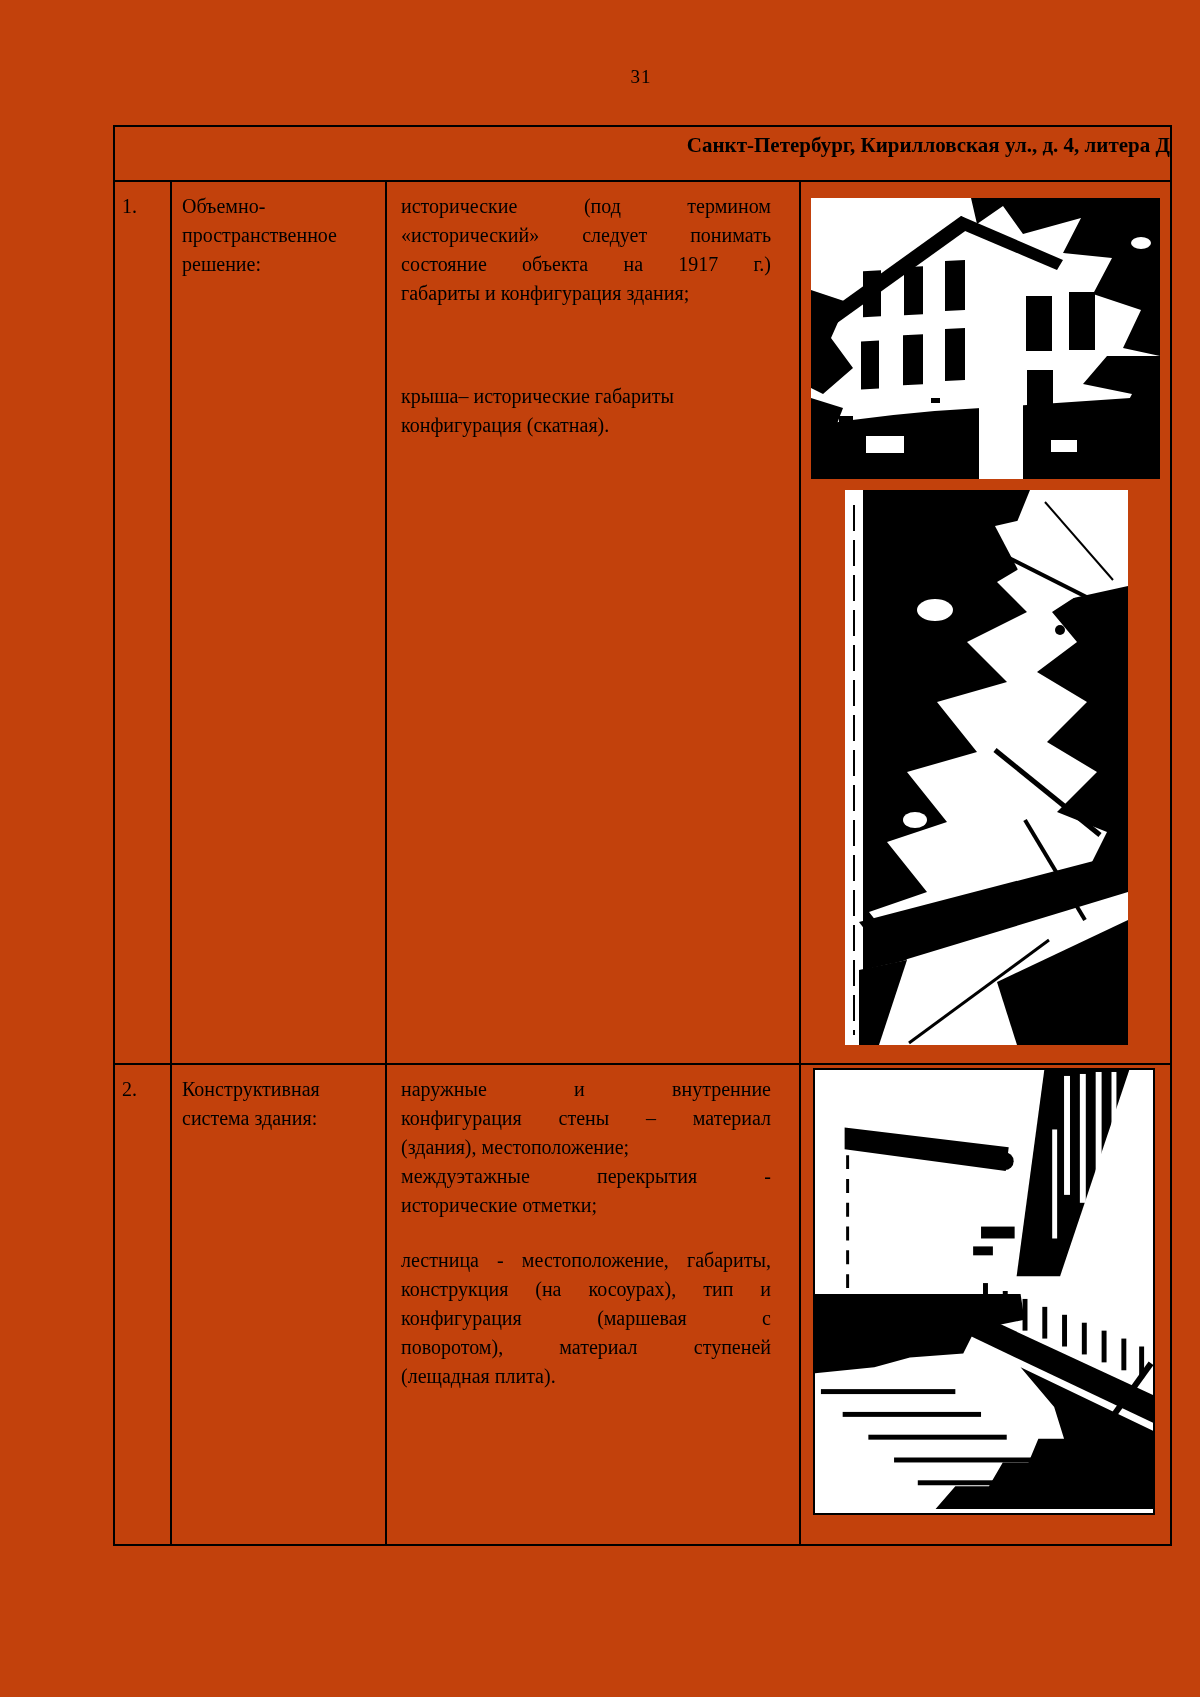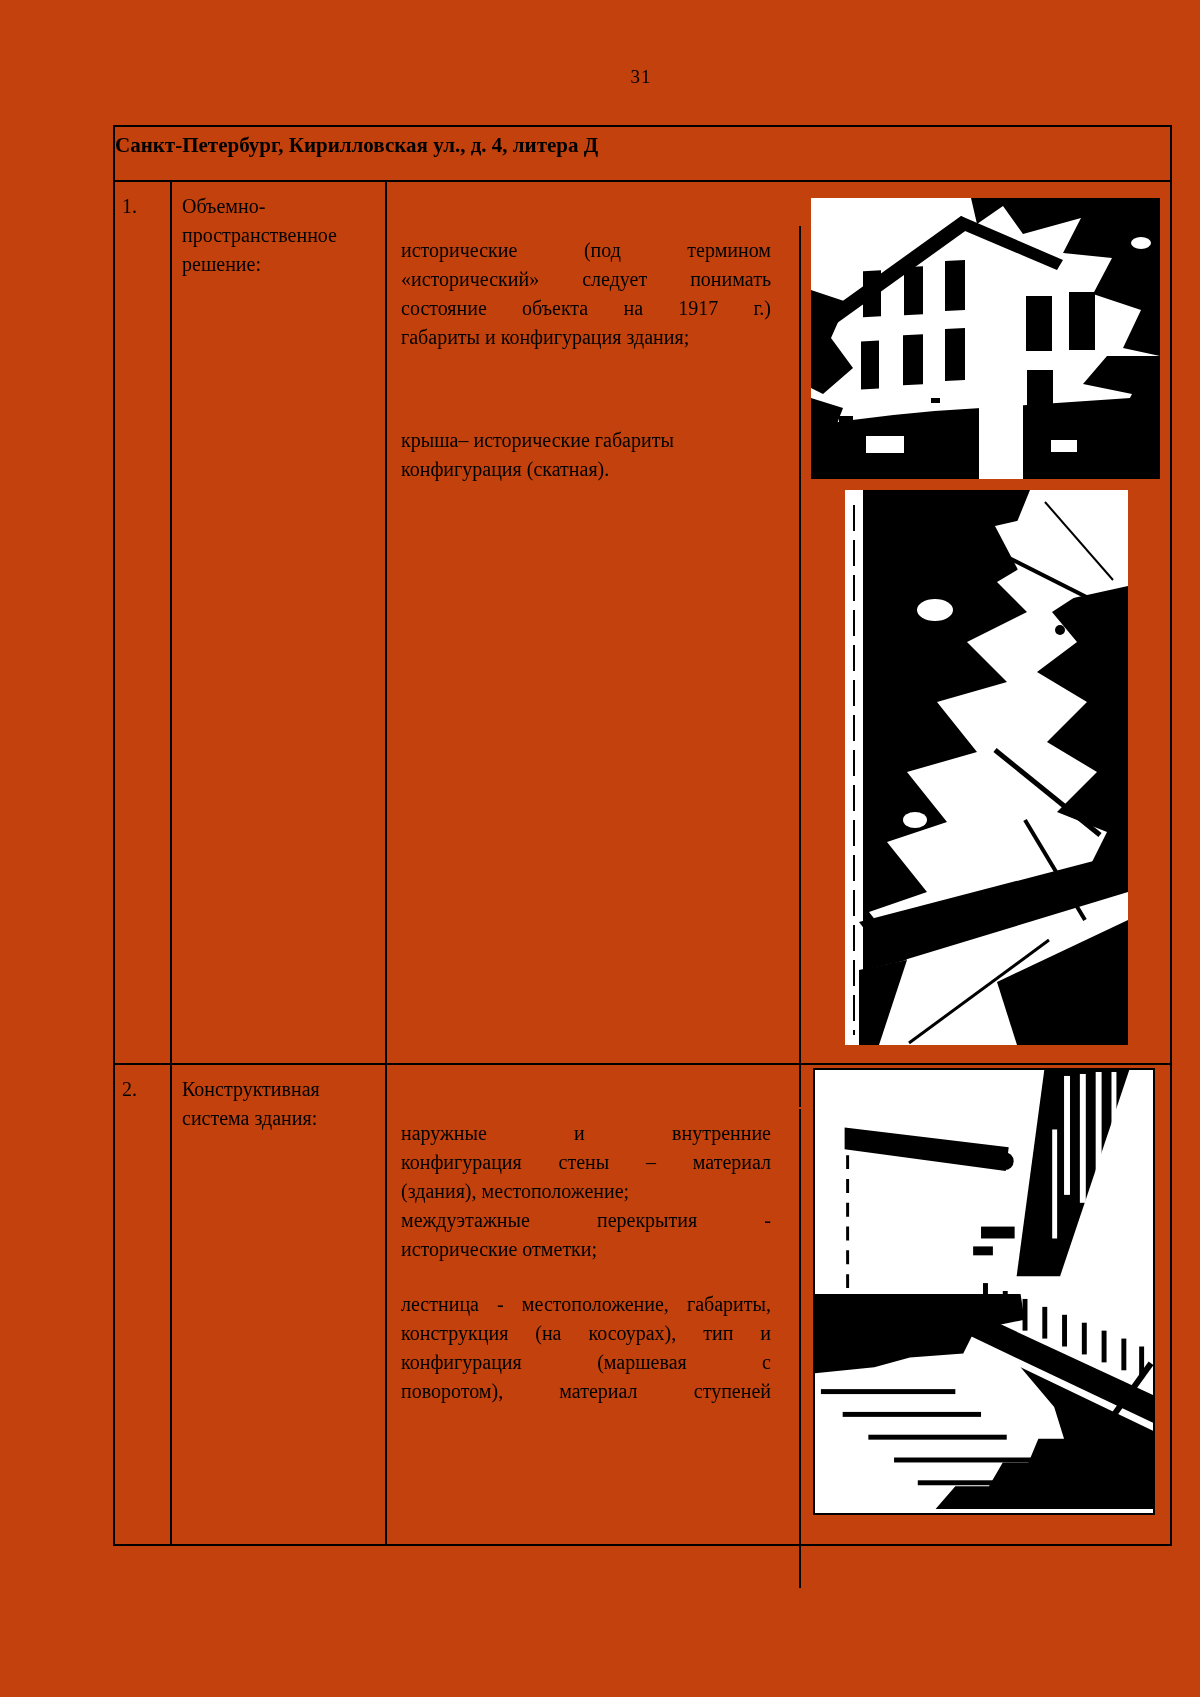--- a/index.html
+++ b/index.html
@@ -10,30 +10,30 @@
   .pagenum{
     position:absolute;top:66px;left:41px;width:1200px;text-align:center;
     font-size:19px;letter-spacing:1px;
   }
   .doc-table{
     position:absolute;left:113px;top:125px;width:1059px;height:1421px;
     border:2px solid #000;box-sizing:border-box;
   }
   .thead{
     position:absolute;left:0;top:0;width:100%;height:55px;box-sizing:border-box;
-    border-bottom:2px solid #000;text-align:left;
+    border-bottom:2px solid #000;text-align:right;
   }
   .thead .title{margin-top:6px;font-weight:bold;font-size:21px;}
   .trow{position:absolute;left:0;width:100%;box-sizing:border-box;}
   .trow.r1{top:55px;height:883px;border-bottom:2px solid #000;}
   .trow.r2{top:938px;height:479px;}
   .cell{position:absolute;top:0;height:100%;box-sizing:border-box;}
   .c-num{left:0;width:57px;border-right:2px solid #000;padding:10px 0 0 7px;font-size:20px;}
   .c-label{left:57px;width:215px;border-right:2px solid #000;padding:10px 8px 1px 10px;font-size:20px;}
-  .c-desc{left:272px;width:414px;border-right:2px solid #000;padding:10px 28px 0 14px;font-size:20px;margin-top:44px;}
+  .c-desc{left:272px;width:414px;border-right:2px solid #000;padding:10px 28px 0 14px;font-size:20px;}
   .c-photo{left:686px;width:369px;}
   .ln{line-height:29px;text-align:left;}
   .ln.stretch{text-align:justify;text-align-last:justify;}
   .para{margin:0;}
   .gap-lg{margin-top:74px;}
   .gap-sm{margin-top:26px;}
   .photo{position:absolute;background:#fff;}
   .photo svg{display:block;width:100%;height:100%;}
   .photo.framed{border:2px solid #000;box-sizing:border-box;}
 </style>
@@ -160,20 +160,21 @@
         </div>
         <div class="para">
           <div class="ln stretch">междуэтажные перекрытия -</div>
           <div class="ln">исторические отметки;</div>
         </div>
         <div class="para gap-sm">
           <div class="ln stretch">лестница - местоположение, габариты,</div>
           <div class="ln stretch">конструкция (на косоурах), тип и</div>
           <div class="ln stretch">конфигурация (маршевая с</div>
           <div class="ln stretch">поворотом), материал ступеней</div>
+          <div class="ln">(лещадная плита).</div>
         </div>
       </div>
       <div class="cell c-photo">
 
         <div class="photo framed" style="left:12px;top:3px;width:342px;height:447px;">
           <svg viewBox="0 0 342 447" preserveAspectRatio="none">
             <rect x="0" y="0" width="342" height="447" fill="#fff"></rect>
 
             <path fill="#000" d="M232,0 L318,0 L248,208 L204,208 Z"></path>
 

